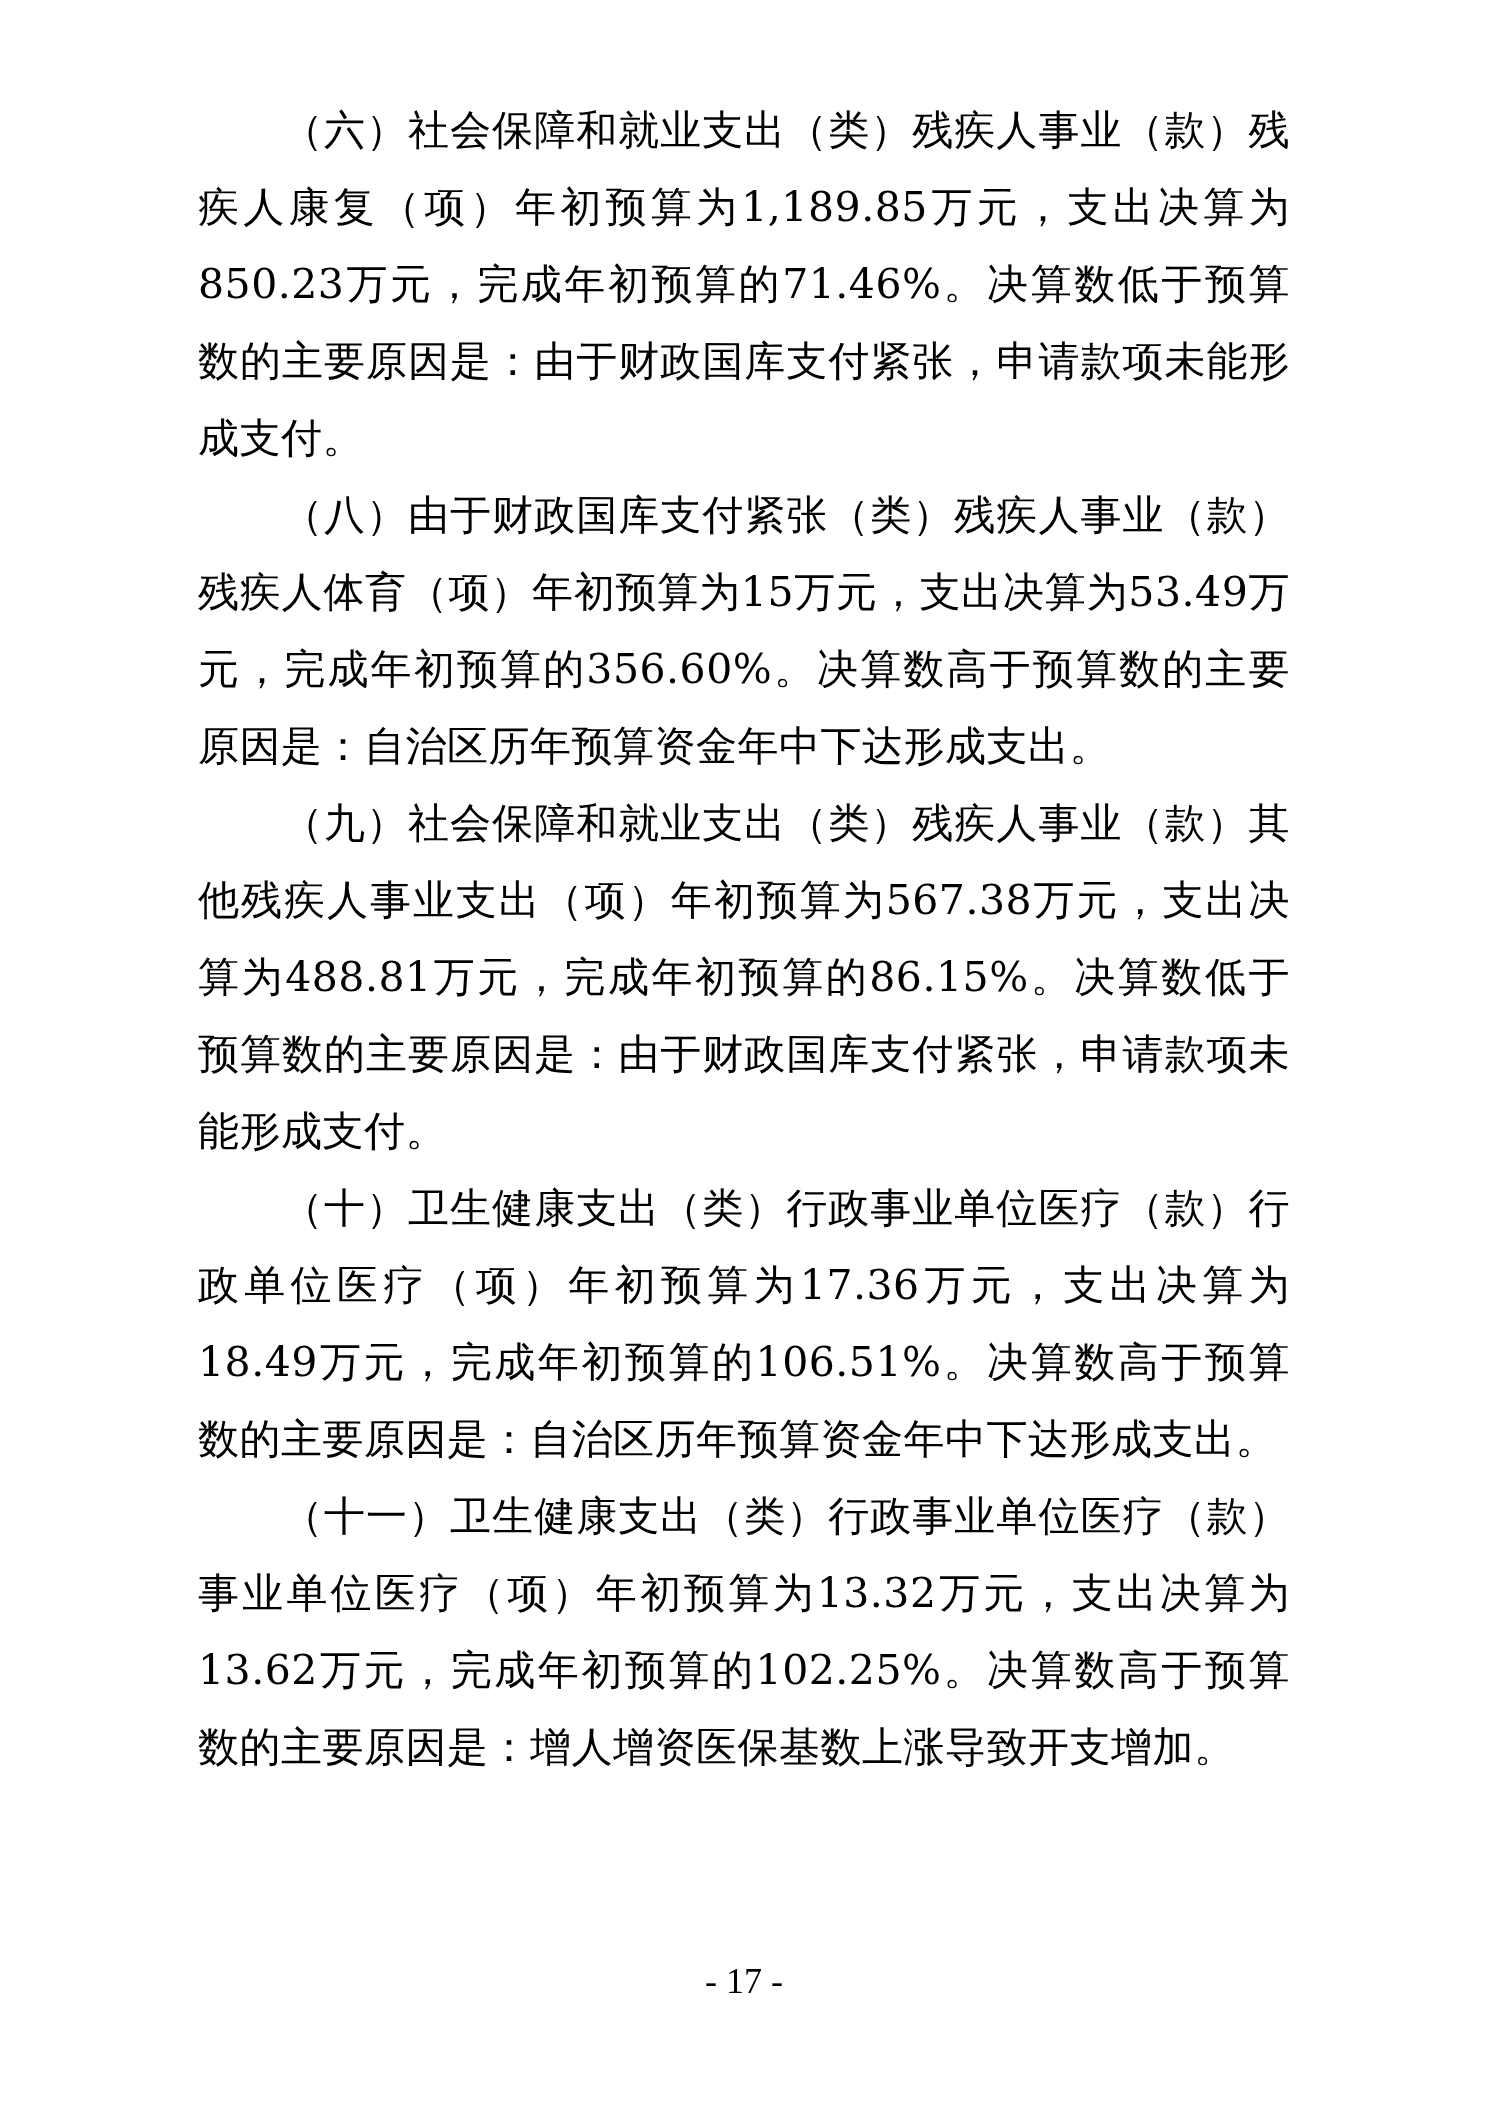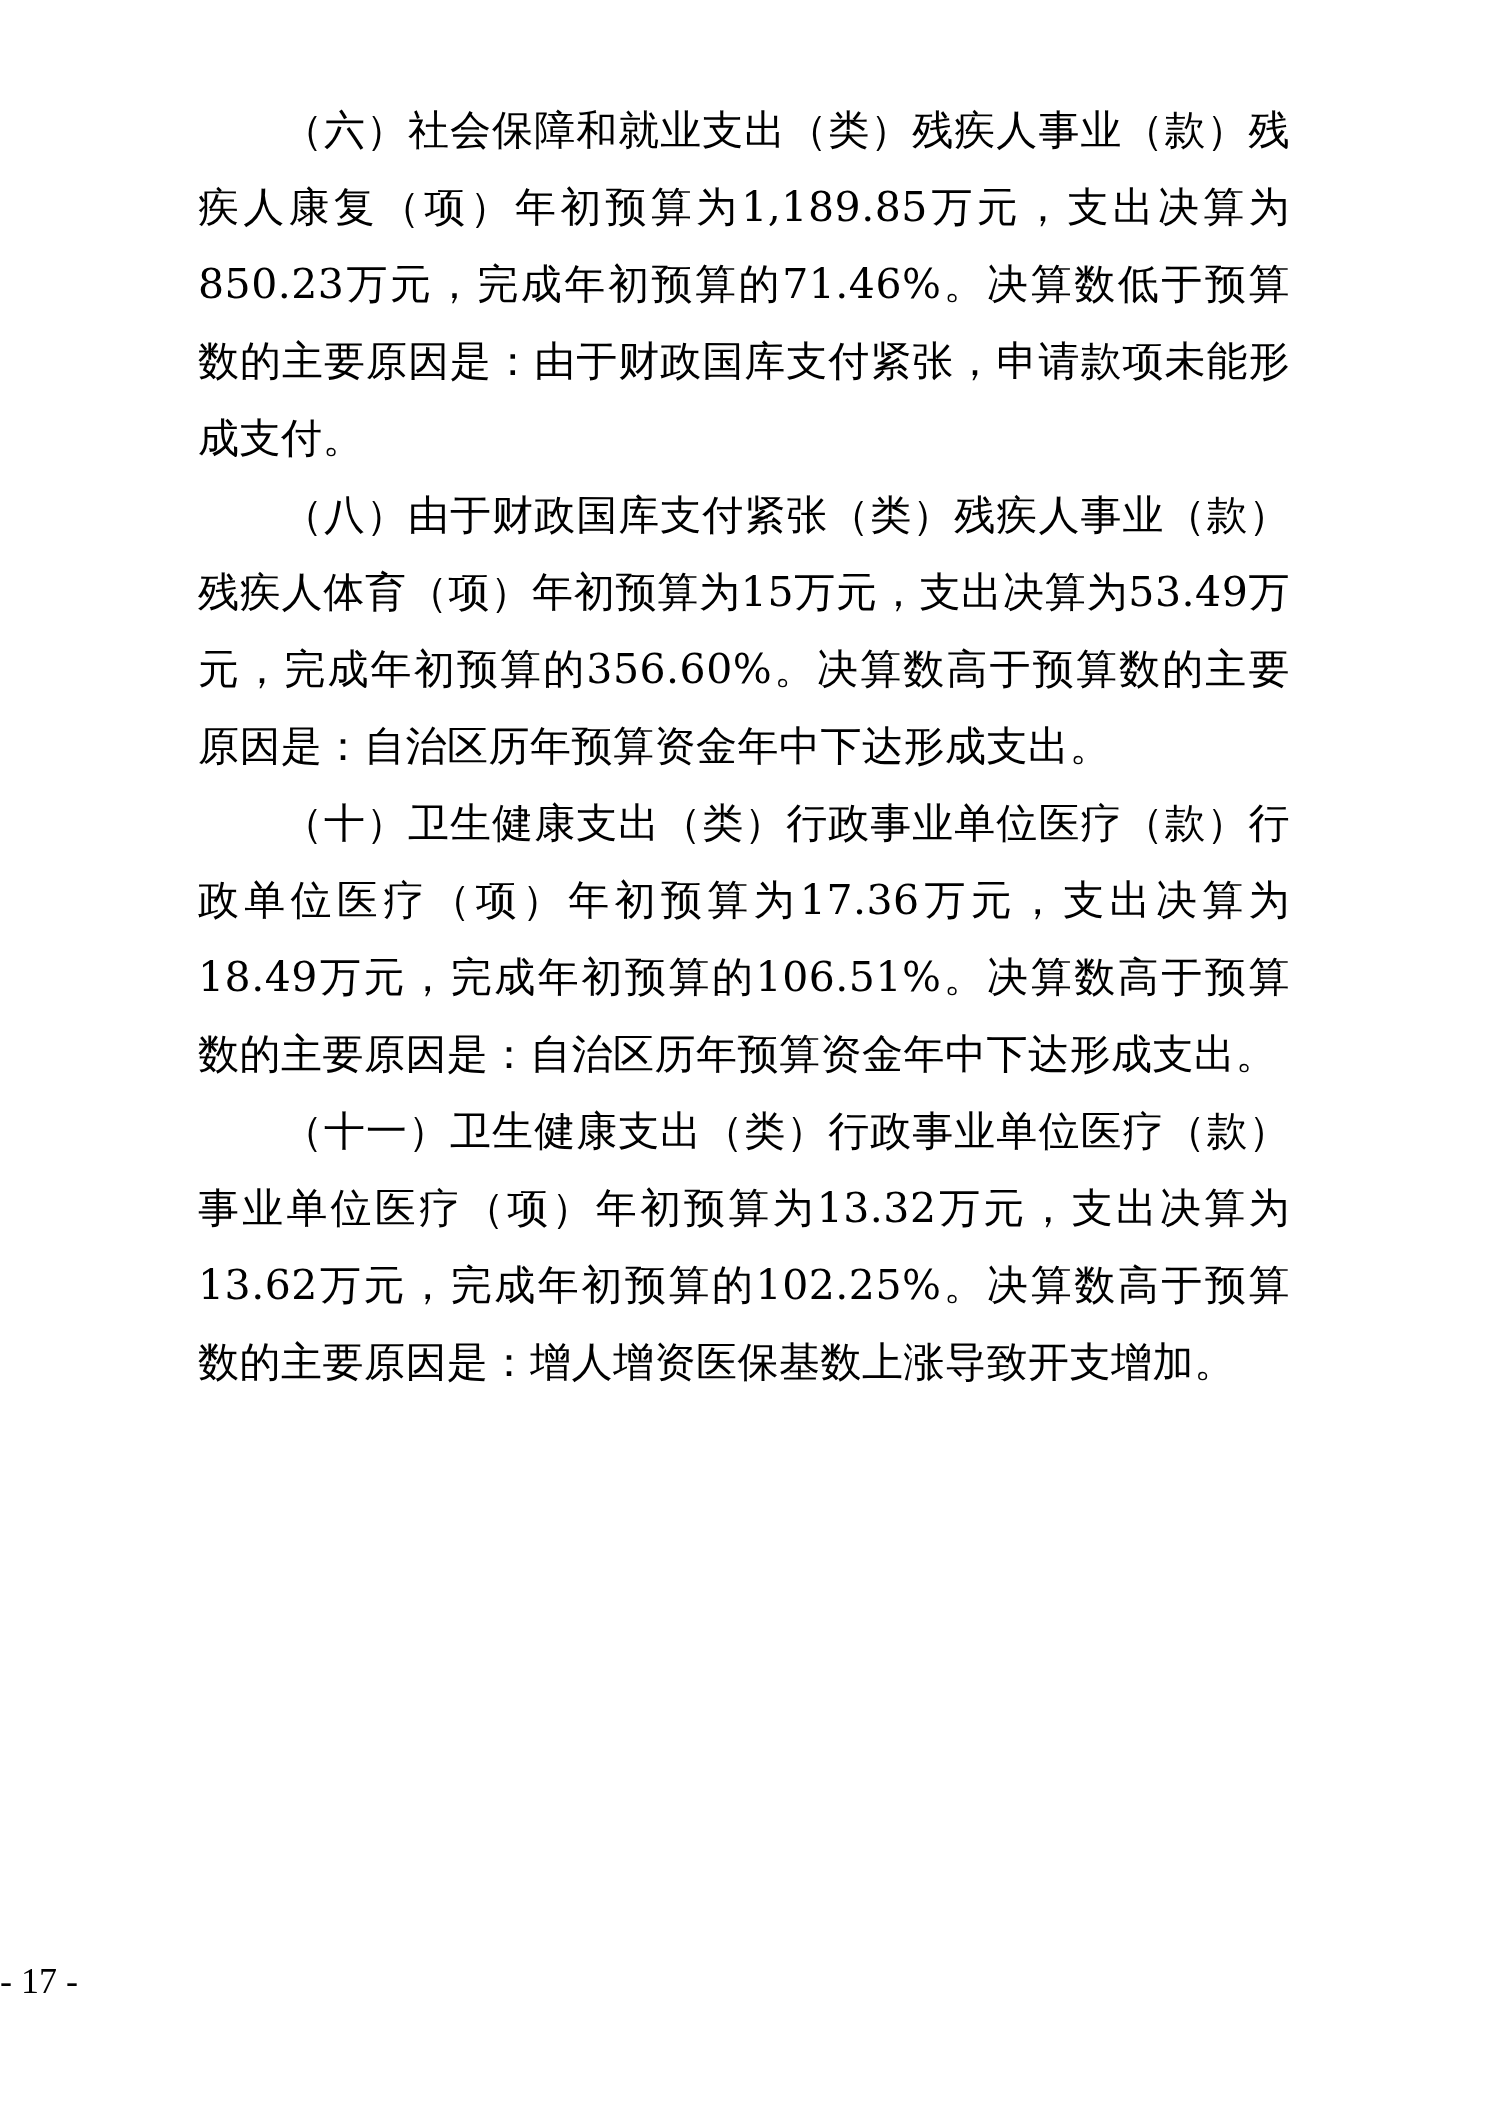--- a/index.html
+++ b/index.html
@@ -38,30 +38,32 @@
     margin: 0 0 0 0;
     text-indent: 84px;
     font-family: "DejaVu Serif", "Liberation Serif", serif;
     font-weight: 500;
   }
   .page-number {
     position: absolute;
     left: 0;
     top: 1960px;
     width: 1488px;
+    text-align: center;
     font-size: 36px;
     font-family: "Liberation Serif", "DejaVu Serif", serif;
     color: #000;
   }
 </style>
 </head>
 <body>
 
 <div class="page">
   <div class="content">
     <p class="para">（六）社会保障和就业支出（类）残疾人事业（款）残疾人康复（项）年初预算为1,189.85万元，支出决算为850.23万元，完成年初预算的71.46%。决算数低于预算数的主要原因是：由于财政国库支付紧张，申请款项未能形成支付。</p>
     <p class="para">（八）由于财政国库支付紧张（类）残疾人事业（款）残疾人体育（项）年初预算为15万元，支出决算为53.49万元，完成年初预算的356.60%。决算数高于预算数的主要原因是：自治区历年预算资金年中下达形成支出。</p>
+    <p class="para">（九）社会保障和就业支出（类）残疾人事业（款）其他残疾人事业支出（项）年初预算为567.38万元，支出决算为488.81万元，完成年初预算的86.15%。决算数低于预算数的主要原因是：由于财政国库支付紧张，申请款项未能形成支付。</p>
     <p class="para">（十）卫生健康支出（类）行政事业单位医疗（款）行政单位医疗（项）年初预算为17.36万元，支出决算为18.49万元，完成年初预算的106.51%。决算数高于预算数的主要原因是：自治区历年预算资金年中下达形成支出。</p>
     <p class="para">（十一）卫生健康支出（类）行政事业单位医疗（款）事业单位医疗（项）年初预算为13.32万元，支出决算为13.62万元，完成年初预算的102.25%。决算数高于预算数的主要原因是：增人增资医保基数上涨导致开支增加。</p>
 
   </div>
   <div class="page-number">- 17 -</div>
 </div>
 
 </body></html>

